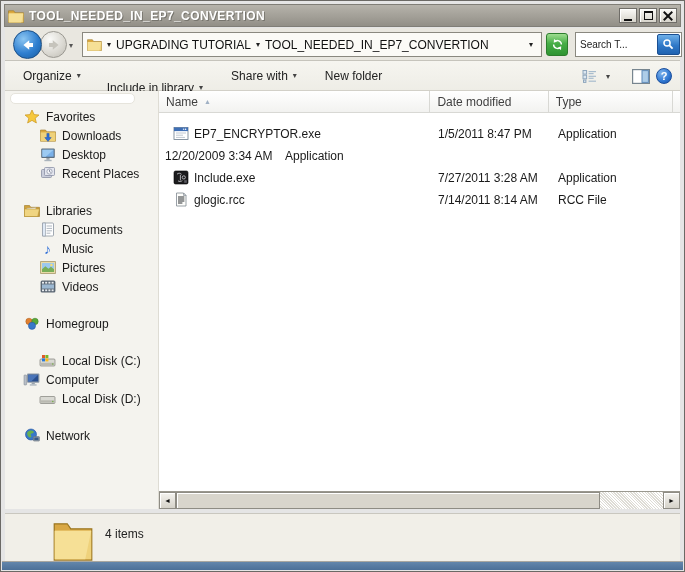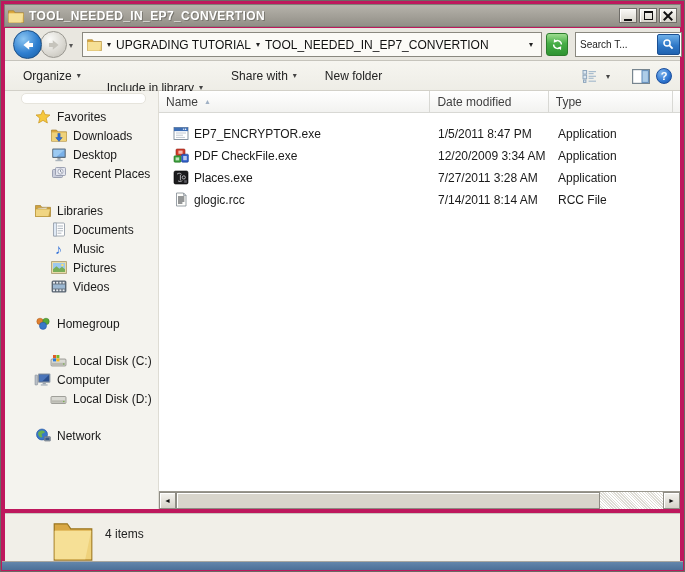--- a/index.html
+++ b/index.html
@@ -1,18 +1,18 @@
 <!DOCTYPE html>
 <html><head>
 <meta charset="utf-8">
 <style>
   * { margin:0; padding:0; box-sizing:border-box; }
   html,body { width:685px; height:572px; }
   body { font-family:"Liberation Sans", sans-serif; font-size:12px; color:#1a1a1a; position:relative; background:#fff; }
-  .window { position:absolute; inset:0; background:#be185d; border:1px solid #6b6965; overflow:hidden; }
+  .window { position:absolute; inset:0; background:#e5e5e5; border:1px solid #6b6965; overflow:hidden; }
 
   
   .titlebar { position:absolute; left:3px; top:3px; right:3px; height:23px;
     background:linear-gradient(#b6b3ab, #928f87); border:1px solid #807e77;
     display:flex; align-items:center; padding:0 3px; }
   .title-text { color:#fff; font-weight:bold; font-size:12px; margin-left:5px; letter-spacing:.4px;
     text-shadow:1px 1px 0 #77756e; white-space:nowrap; overflow:hidden; }
   .winbtns { margin-left:auto; display:flex; gap:2px; }
   .winbtn { width:18px; height:15px; background:linear-gradient(#fbfaf7,#d7d4cb);
     border:1px solid #6f6d68; box-shadow:inset 1px 1px 0 #fff;
@@ -49,21 +49,21 @@
   .toolbar { position:absolute; left:4px; top:60px; right:4px; height:30px; background:linear-gradient(#f6f5f0,#eeede6);
     border-bottom:1px solid #d2d0c8; display:flex; align-items:center; }
   .tb-item { display:flex; align-items:center; color:#222; padding:4px 6px; white-space:nowrap; }
   .tb-caret { font-size:8px; color:#444; margin-left:5px; }
   .tb-right { position:absolute; right:8px; top:0; height:30px; display:flex; align-items:center; gap:6px; }
   .helpcircle { width:16px; height:16px; border-radius:50%; border:1px solid #1b4f9e; color:#fff; font-weight:bold; font-size:11px;
     background:radial-gradient(circle at 35% 30%, #7fb4ec, #2f77d2 60%, #1b4f9e); display:flex; align-items:center; justify-content:center; }
 
   
   .main { position:absolute; left:4px; top:90px; right:4px; bottom:62px; background:#f4f3ee; }
-  .sidebar { position:absolute; left:11px; top:0; bottom:0; width:136px; overflow:hidden; padding-top:2px;text-align:center; }
+  .sidebar { position:absolute; left:0; top:0; bottom:0; width:136px; overflow:hidden; padding-top:2px;text-align:center; }
   .sb-pill { margin:0 6px 3px 5px; height:11px; background:#fff; border:1px solid #e6e4dc; border-radius:5px; }
   .sb-row { display:flex; align-items:center; height:19px; white-space:nowrap; }
   .sb-row.group { padding-left:18px; }
   .sb-row.child { padding-left:34px; }
   .sb-ic { width:17px; height:16px; display:inline-flex; align-items:center; justify-content:center; margin-right:6px; flex:none; }
   .sb-gap { height:18px; }
   .note { color:#2f6fd8; font-size:14px; line-height:14px; }
 
   .filepane { position:absolute; left:153px; right:0; top:0; bottom:0; background:#fff; border-left:1px solid #dedcd4; }
   .fheader { position:absolute; left:0; right:0; top:0; height:22px; display:flex;
@@ -421,52 +421,39 @@
                   </g>
                 </svg>
             </span>
             <span>EP7_ENCRYPTOR.exe</span>
           </span>
           <span class="fc-date">1/5/2011 8:47 PM</span>
           <span class="fc-type">Application</span>
         </div>
 
         <div class="frow">
-          <span class="fc-name">
-            <span class="fic">
-              <svg width="16" height="15" viewBox="0 0 16 15">
-                  <rect x="3" y="1" width="9" height="6.5" rx="1" fill="#d23b2a" stroke="#8e2418" stroke-width=".6"></rect>
-                  <rect x="1" y="7.8" width="7" height="6.4" rx="1" fill="#3a9e3a" stroke="#1f6e1f" stroke-width=".6"></rect>
-                  <rect x="8.6" y="6.2" width="6.8" height="8" rx="1" fill="#2f5fc8" stroke="#1c3f8e" stroke-width=".6"></rect>
-                  <rect x="5.4" y="2.6" width="4.2" height="3.2" fill="#f2b8ae"></rect>
-                  <rect x="2.6" y="9.4" width="3.6" height="3" fill="#bfe4bf"></rect>
-                  <rect x="10.2" y="8" width="3.6" height="4.2" fill="#b8c8f0"></rect>
-                </svg>
-            </span>
-            <span>PDF CheckFile.exe</span>
-          </span>
           <span class="fc-date">12/20/2009 3:34 AM</span>
           <span class="fc-type">Application</span>
         </div>
 
         <div class="frow">
           <span class="fc-name">
             <span class="fic">
               <svg width="16" height="15" viewBox="0 0 16 15">
                   <rect x="1" y="1" width="14" height="13" rx="1.5" fill="#1c1c1e" stroke="#000" stroke-width=".6"></rect>
                   <g stroke="#cfcfd4" stroke-width=".8" fill="none">
                     <path d="M4 4.2c1.4-1.4 3.6-1.2 4.6.2"></path>
                     <path d="M5 10.8c1.2 1 3.2 1 4.4-.4"></path>
                     <line x1="7.4" y1="4.8" x2="7.4" y2="10.4"></line>
                     <circle cx="10.8" cy="7.4" r="1.6"></circle>
                   </g>
                   <rect x="11.2" y="10.2" width="2.6" height="2.6" fill="#5a5a62"></rect>
                 </svg>
             </span>
-            <span>Places.exe</span>
+            <span>Include.exe</span>
           </span>
           <span class="fc-date">7/27/2011 3:28 AM</span>
           <span class="fc-type">Application</span>
         </div>
 
         <div class="frow">
           <span class="fc-name">
             <span class="fic">
               <svg width="16" height="15" viewBox="0 0 16 15">
                   <path d="M3.5 1h7l2.5 2.5V14h-9.5z" fill="#fdfdfb" stroke="#7f8890" stroke-width=".8"></path>

